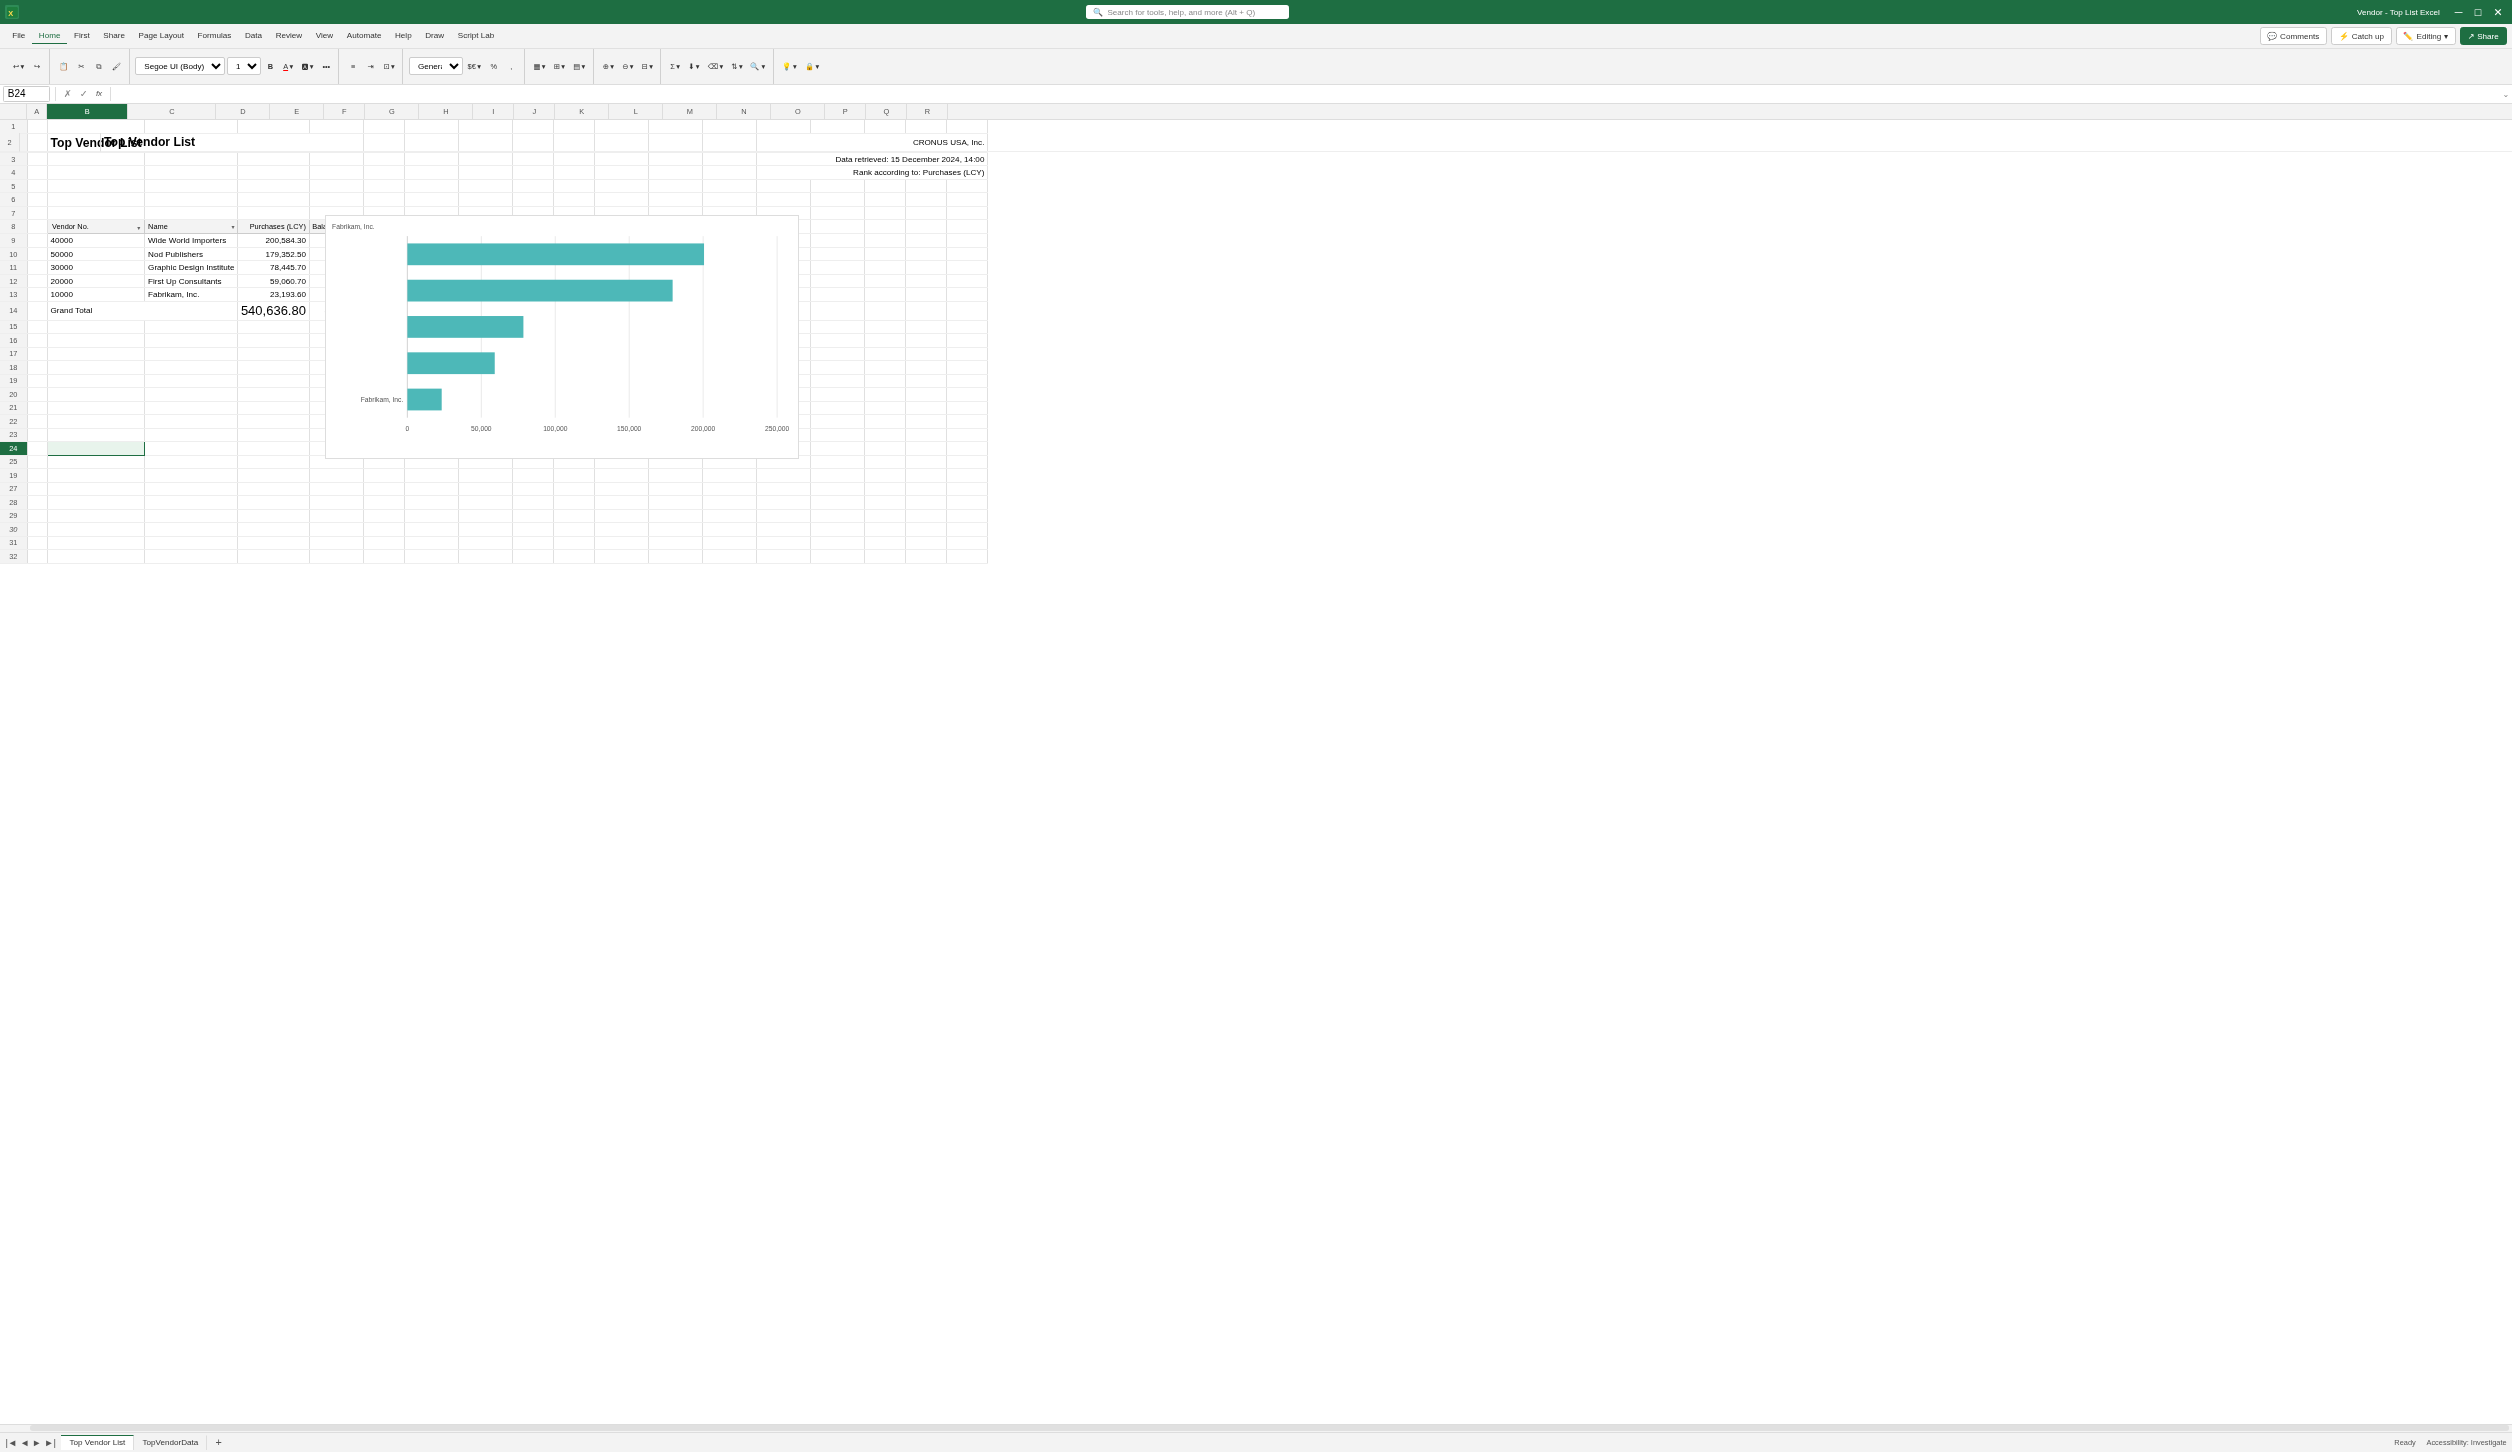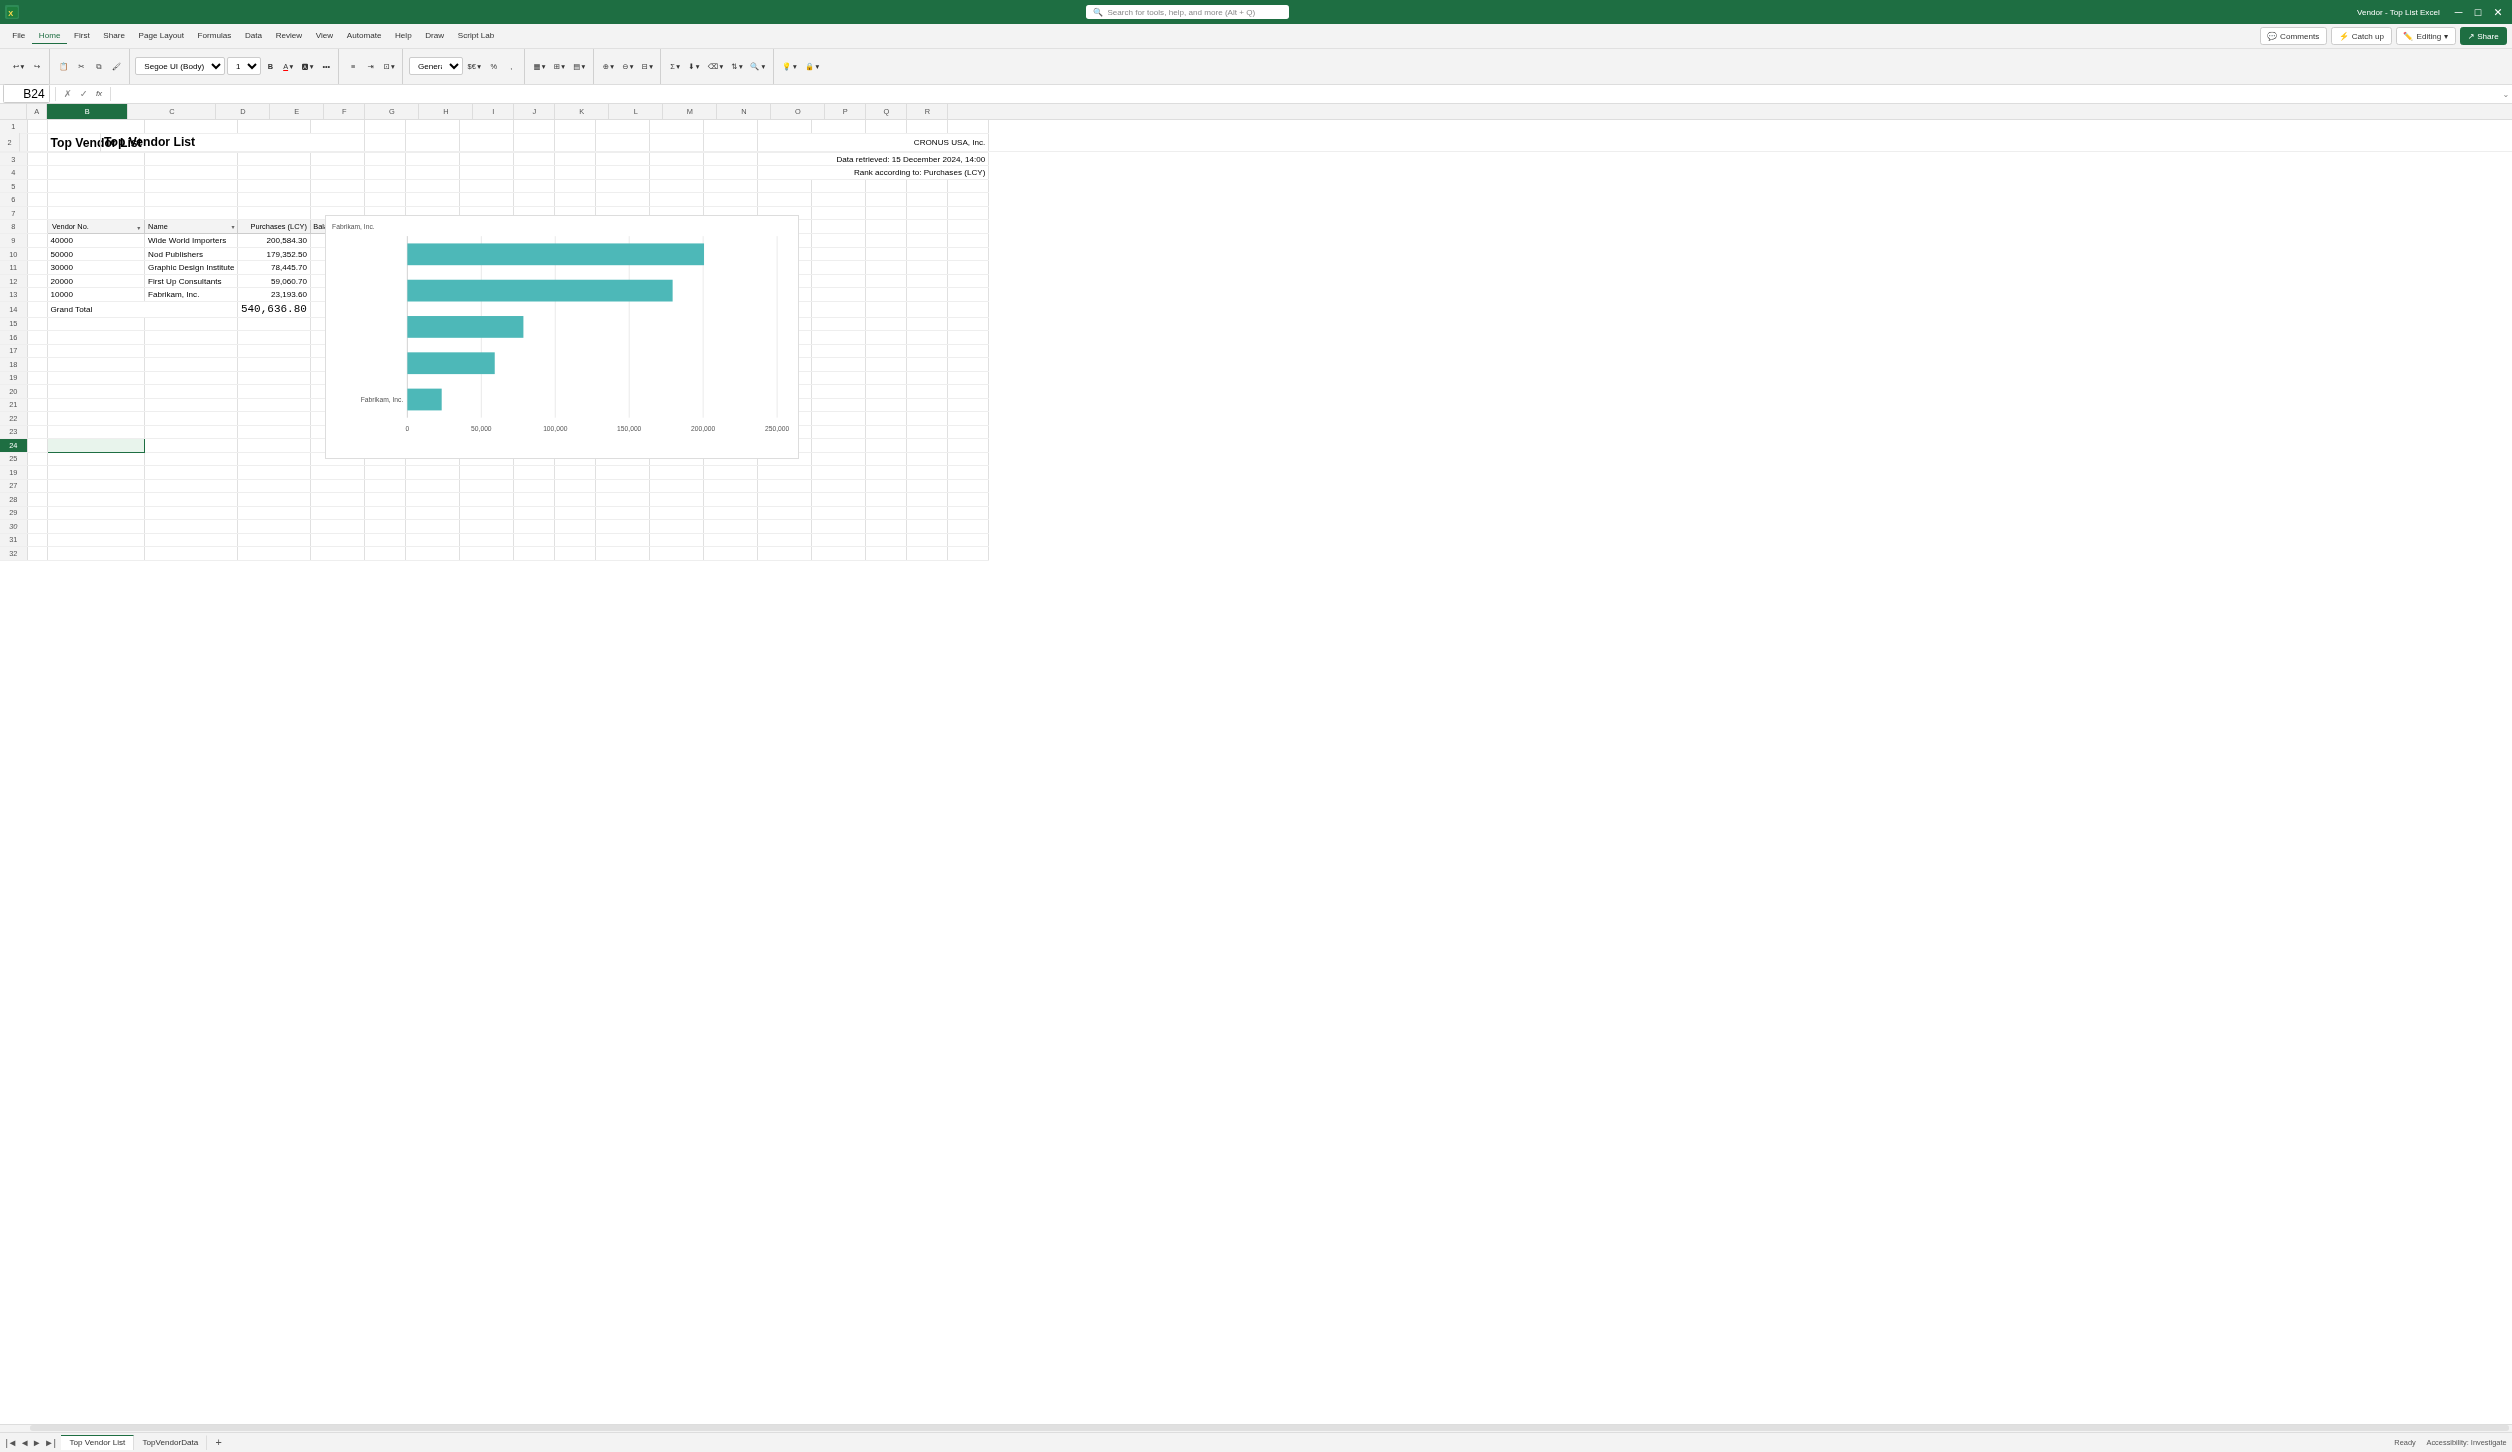--- a/index.html
+++ b/index.html
@@ -19,21 +19,21 @@
     .ribbon-toolbar { display: flex; align-items: center; height: 35px; padding: 0 5.4px; gap: 1.4px; overflow: hidden; }
     .ribbon-group { display: flex; align-items: center; gap: 1.4px; padding: 0 4.1px; border-right: 0.7px solid #d0d0d0; height: 100%; }
     .ribbon-group:last-child { border-right: none; }
     .ribbon-btn { display: flex; align-items: center; justify-content: center; background: none; border: none; cursor: pointer; padding: 2px 3.4px; border-radius: 2px; font-size: 7.4px; color: #333; min-width: 16.2px; height: 21.7px; gap: 1.4px; }
     .ribbon-select { border: 0.7px solid #ccc; border-radius: 2px; padding: 2px 4.1px; font-size: 8.1px; height: 17.6px; background: white; cursor: pointer; }
     .top-right-btn { display: flex; align-items: center; gap: 2.7px; padding: 2.7px 6.8px; border-radius: 2.7px; font-size: 8.1px; cursor: pointer; border: 0.7px solid #ccc; background: #fff; color: #333; }
     .top-right-btn.green { background: #1e6e42; color: white; border-color: #1e6e42; }
 
     
     .formula-bar { display: flex; align-items: center; height: 19px; border-bottom: 0.7px solid #ddd; padding: 0 2.7px; gap: 2.7px; flex-shrink: 0; background: #fff; }
-    .cell-ref { width: 47px; border: 0.7px solid #ccc; padding: 1.4px 4.1px; font-size: 12px; text-align: right; border-radius: 1.4px; }
+    .cell-ref { width: 47px; border: 0.7px solid #ccc; padding: 1.4px 4.1px; font-size: 10px; text-align: left; border-radius: 1.4px; }
     .formula-bar-sep { width: 0.7px; background: #ddd; height: 13.5px; margin: 0 2.7px; }
     .formula-check { color: #888; font-size: 9.5px; cursor: pointer; padding: 1.4px 2.7px; }
     .formula-fx { color: #555; font-size: 8.1px; padding: 1.4px 2.7px; font-style: italic; }
     .formula-input { flex: 1; border: none; outline: none; font-size: 8.1px; padding: 1.4px 2.7px; }
 
     
     .spreadsheet-container { flex: 1; display: flex; flex-direction: column; overflow: hidden; }
 
     
     .bottom-bar { display: flex; align-items: center; height: 20.3px; background: #f3f3f3; border-top: 0.7px solid #ddd; padding: 0 5.4px; flex-shrink: 0; }
@@ -536,21 +536,21 @@
                 <td style="border-right: 0.7px solid rgb(224, 224, 224); border-bottom: 0.7px solid rgb(238, 238, 238); padding: 1.4px 2.7px; font-size: 8.1px; height: 13.5px; overflow: hidden; white-space: nowrap; vertical-align: middle;"></td>
                 <td style="border-right: 0.7px solid rgb(224, 224, 224); border-bottom: 0.7px solid rgb(238, 238, 238); padding: 1.4px 2.7px; font-size: 8.1px; height: 13.5px; overflow: hidden; white-space: nowrap; vertical-align: middle;"></td>
                 <td style="border-right: 0.7px solid rgb(224, 224, 224); border-bottom: 0.7px solid rgb(238, 238, 238); padding: 1.4px 2.7px; font-size: 8.1px; height: 13.5px; overflow: hidden; white-space: nowrap; vertical-align: middle;"></td>
                 <td style="border-right: 0.7px solid rgb(224, 224, 224); border-bottom: 0.7px solid rgb(238, 238, 238); padding: 1.4px 2.7px; font-size: 8.1px; height: 13.5px; overflow: hidden; white-space: nowrap; vertical-align: middle;"></td>
                 <td style="border-right: 0.7px solid rgb(224, 224, 224); border-bottom: 0.7px solid rgb(238, 238, 238); padding: 1.4px 2.7px; font-size: 8.1px; height: 13.5px; overflow: hidden; white-space: nowrap; vertical-align: middle;"></td>
               </tr>
               <tr>
                 <td style="width: 27px; min-width: 27px; border-right: 0.7px solid rgb(221, 221, 221); border-bottom: 0.7px solid rgb(238, 238, 238); background: rgb(243, 243, 243); color: rgb(85, 85, 85); text-align: center; font-size: 7.4px; height: 13.5px; user-select: none;">14</td>
                 <td style="border-right: 0.7px solid rgb(224, 224, 224); border-bottom: 0.7px solid rgb(238, 238, 238); padding: 1.4px 2.7px; font-size: 8.1px; height: 13.5px; overflow: hidden; white-space: nowrap; vertical-align: middle;"></td>
                 <td colspan="2" style="border-right: 0.7px solid rgb(224, 224, 224); border-bottom: 0.7px solid rgb(238, 238, 238); padding: 1.4px 2.7px; font-size: 8.1px; height: 13.5px; overflow: hidden; white-space: nowrap; vertical-align: middle; border-top: 1.4px solid rgb(170, 170, 170);">Grand Total</td>
-                <td style="border-right: 0.7px solid rgb(224, 224, 224); border-bottom: 0.7px solid rgb(238, 238, 238); padding: 1.4px 2.7px; font-size: 11px; height: 13.5px; overflow: hidden; white-space: nowrap; vertical-align: middle; text-align: right; border-top: 1.4px solid rgb(170, 170, 170); font-family: Liberation Mono, monospace;">540,636.80</td>
+                <td style="border-right: 0.7px solid rgb(224, 224, 224); border-bottom: 0.7px solid rgb(238, 238, 238); padding: 1.4px 2.7px; font-size: 13px; height: 13.5px; overflow: hidden; white-space: nowrap; vertical-align: middle; text-align: right; border-top: 1.4px solid rgb(170, 170, 170);">540,636.80</td>
                 <td style="border-right: 0.7px solid rgb(224, 224, 224); border-bottom: 0.7px solid rgb(238, 238, 238); padding: 1.4px 2.7px; font-size: 8.1px; height: 13.5px; overflow: hidden; white-space: nowrap; vertical-align: middle; text-align: right; border-top: 1.4px solid rgb(170, 170, 170);">51,453.66</td>
                 <td style="border-right: 0.7px solid rgb(224, 224, 224); border-bottom: 0.7px solid rgb(238, 238, 238); padding: 1.4px 2.7px; font-size: 8.1px; height: 13.5px; overflow: hidden; white-space: nowrap; vertical-align: middle;"></td>
                 <td style="border-right: 0.7px solid rgb(224, 224, 224); border-bottom: 0.7px solid rgb(238, 238, 238); padding: 1.4px 2.7px; font-size: 8.1px; height: 13.5px; overflow: hidden; white-space: nowrap; vertical-align: middle;"></td>
                 <td style="border-right: 0.7px solid rgb(224, 224, 224); border-bottom: 0.7px solid rgb(238, 238, 238); padding: 1.4px 2.7px; font-size: 8.1px; height: 13.5px; overflow: hidden; white-space: nowrap; vertical-align: middle;"></td>
                 <td style="border-right: 0.7px solid rgb(224, 224, 224); border-bottom: 0.7px solid rgb(238, 238, 238); padding: 1.4px 2.7px; font-size: 8.1px; height: 13.5px; overflow: hidden; white-space: nowrap; vertical-align: middle;"></td>
                 <td style="border-right: 0.7px solid rgb(224, 224, 224); border-bottom: 0.7px solid rgb(238, 238, 238); padding: 1.4px 2.7px; font-size: 8.1px; height: 13.5px; overflow: hidden; white-space: nowrap; vertical-align: middle;"></td>
                 <td style="border-right: 0.7px solid rgb(224, 224, 224); border-bottom: 0.7px solid rgb(238, 238, 238); padding: 1.4px 2.7px; font-size: 8.1px; height: 13.5px; overflow: hidden; white-space: nowrap; vertical-align: middle;"></td>
                 <td style="border-right: 0.7px solid rgb(224, 224, 224); border-bottom: 0.7px solid rgb(238, 238, 238); padding: 1.4px 2.7px; font-size: 8.1px; height: 13.5px; overflow: hidden; white-space: nowrap; vertical-align: middle;"></td>
                 <td style="border-right: 0.7px solid rgb(224, 224, 224); border-bottom: 0.7px solid rgb(238, 238, 238); padding: 1.4px 2.7px; font-size: 8.1px; height: 13.5px; overflow: hidden; white-space: nowrap; vertical-align: middle;"></td>
                 <td style="border-right: 0.7px solid rgb(224, 224, 224); border-bottom: 0.7px solid rgb(238, 238, 238); padding: 1.4px 2.7px; font-size: 8.1px; height: 13.5px; overflow: hidden; white-space: nowrap; vertical-align: middle;"></td>

